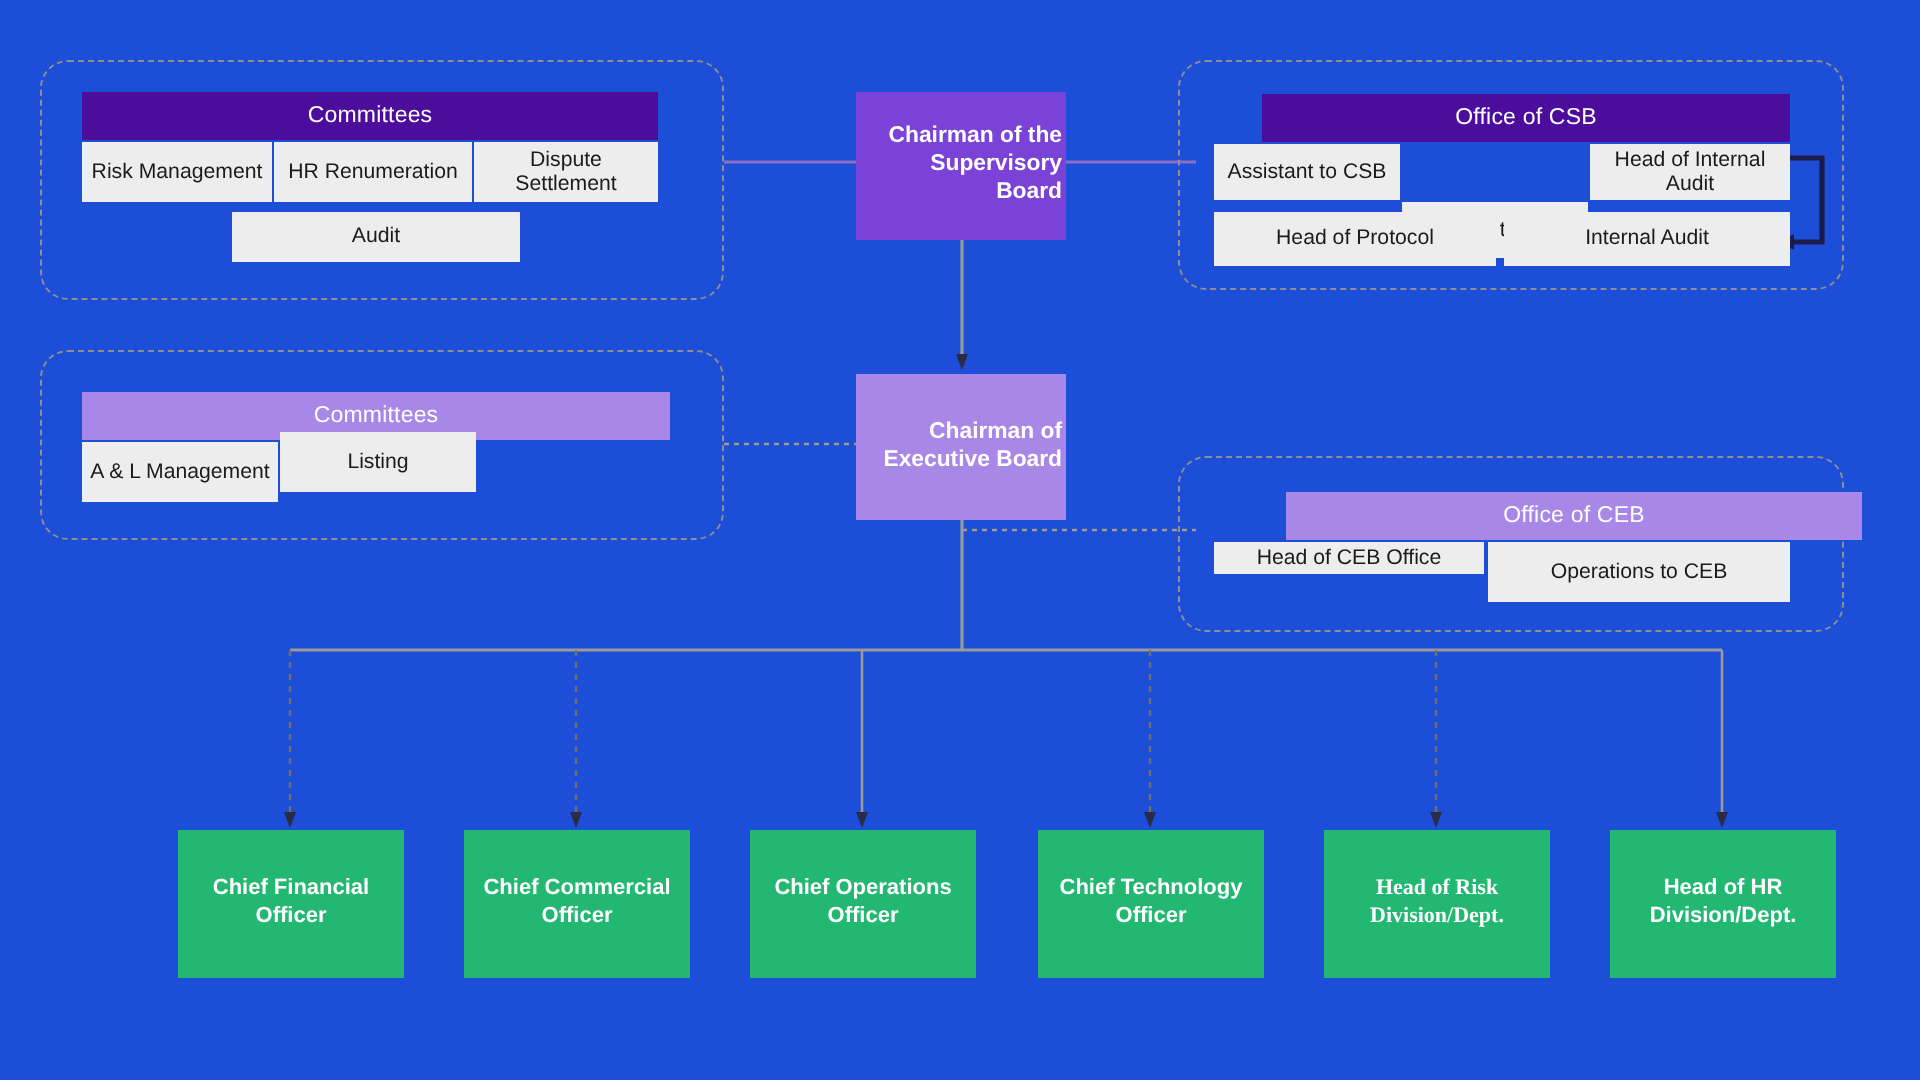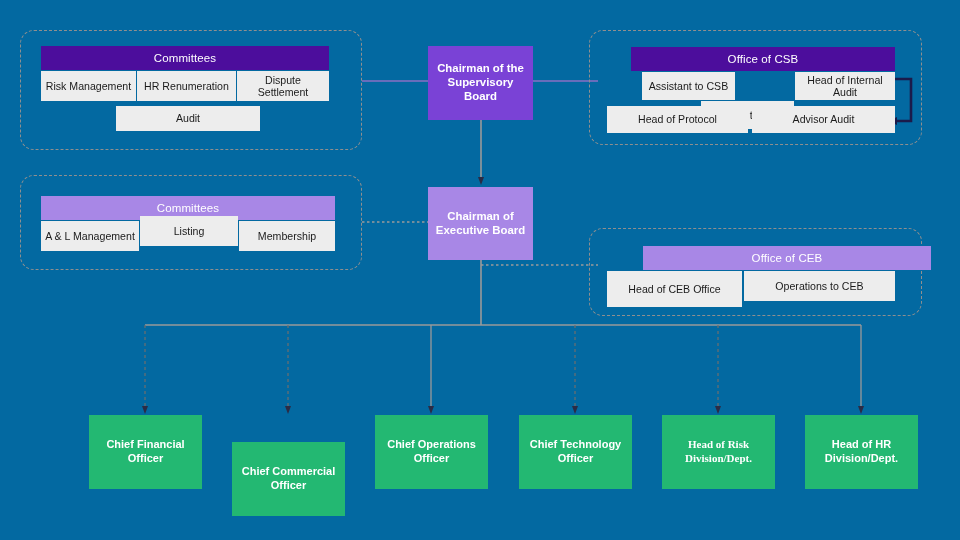--- a/index.html
+++ b/index.html
@@ -11,21 +11,21 @@
     width: 960px;
     height: 540px;
     font-family: "Liberation Sans", sans-serif;
     overflow: hidden;
     position: relative;
   }
   #canvas {
     position: relative;
     width: 960px;
     height: 540px;
-    background: #0369a1;
+    background: #1d4ed8;
   }
   svg.connectors {
     position: absolute;
     left: 0;
     top: 0;
     width: 960px;
     height: 540px;
     pointer-events: none;
   }
   .dashed-group {
@@ -59,21 +59,21 @@
     font-size: 10.6px;
     line-height: 1.18;
     padding: 1px 2px;
   }
   .node {
     position: absolute;
     box-sizing: border-box;
     display: flex;
     align-items: center;
     justify-content: center;
-    text-align: center;
+    text-align: right;
     color: #ffffff;
     font-weight: bold;
     font-size: 11.4px;
     line-height: 1.22;
     padding: 2px;
   }
   .node.csb { background: #7A42D6; }
   .node.ceb { background: #A887E6; }
   .leaf {
     position: absolute;
@@ -138,45 +138,44 @@
 
   <div class="cell" style="left:41px; top:71px; width:95px; height:30px;">Risk Management</div>
   <div class="cell" style="left:137px; top:71px; width:99px; height:30px;">HR Renumeration</div>
   <div class="cell" style="left:237px; top:71px; width:92px; height:30px;">Dispute Settlement</div>
   <div class="cell" style="left:116px; top:106px; width:144px; height:25px;">Audit</div>
 
   <div class="dashed-group" style="left:589px; top:30px; width:333px; height:115px;"></div>
 
   <div class="grp-header dark" style="left:631px; top:47px; width:264px; height:24px;">Office of CSB</div>
 
-  <div class="cell" style="left:607px; top:72px; width:93px; height:28px;margin-left:35px;">Assistant to CSB</div>
+  <div class="cell" style="left:607px; top:72px; width:93px; height:28px;">Assistant to CSB</div>
   <div class="cell" style="left:701px; top:72px; width:93px; height:28px;margin-top:29px;">Advisor to CSB</div>
   <div class="cell" style="left:795px; top:72px; width:100px; height:28px;">Head of Internal Audit</div>
   <div class="cell" style="left:607px; top:106px; width:141px; height:27px;">Head of Protocol</div>
-  <div class="cell" style="left:752px; top:106px; width:143px; height:27px;">Advisor Audit</div>
+  <div class="cell" style="left:752px; top:106px; width:143px; height:27px;">Internal Audit</div>
 
   <div class="node csb" style="left:428px; top:46px; width:105px; height:74px;">Chairman of the Supervisory Board</div>
 
   <div class="dashed-group" style="left:20px; top:175px; width:342px; height:95px;"></div>
 
   <div class="grp-header light" style="left:41px; top:196px; width:294px; height:24px;">Committees</div>
 
   <div class="cell" style="left:41px; top:221px; width:98px; height:30px;">A &amp; L Management</div>
   <div class="cell" style="left:140px; top:216px; width:98px; height:30px;">Listing</div>
-  <div class="cell" style="left:239px; top:221px; width:96px; height:30px;">Membership</div>
 
   <div class="node ceb" style="left:428px; top:187px; width:105px; height:73px;">Chairman of Executive Board</div>
 
   <div class="dashed-group" style="left:589px; top:228px; width:333px; height:88px;"></div>
 
   <div class="grp-header light" style="left:607px; top:246px; width:288px; height:24px;margin-left:36px;">Office of CEB</div>
 
-  <div class="cell" style="left:607px; top:271px; width:135px; height:36px;">Head of CEB Office</div>
+  <div class="cell" style="left:607px; top:271px; width:135px; height:16px;">Head of CEB Office</div>
   <div class="cell" style="left:744px; top:271px; width:151px; height:30px;">Operations to CEB</div>
 
   <div class="leaf" style="left:89px; top:415px; width:113px; height:74px;">Chief Financial Officer</div>
-  <div class="leaf" style="left:232px; top:415px; width:113px; height:74px;margin-top:27px;">Chief Commercial Officer</div>
+  <div class="leaf" style="left:232px; top:415px; width:113px; height:74px;">Chief Commercial Officer</div>
   <div class="leaf" style="left:375px; top:415px; width:113px; height:74px;">Chief Operations Officer</div>
   <div class="leaf" style="left:519px; top:415px; width:113px; height:74px;">Chief Technology Officer</div>
   <div class="leaf" style="left:662px; top:415px; width:113px; height:74px;font-family:Liberation Serif, serif;">Head of Risk Division/Dept.</div>
   <div class="leaf" style="left:805px; top:415px; width:113px; height:74px;">Head of HR Division/Dept.</div>
 
 </div>
 
 </body></html>

